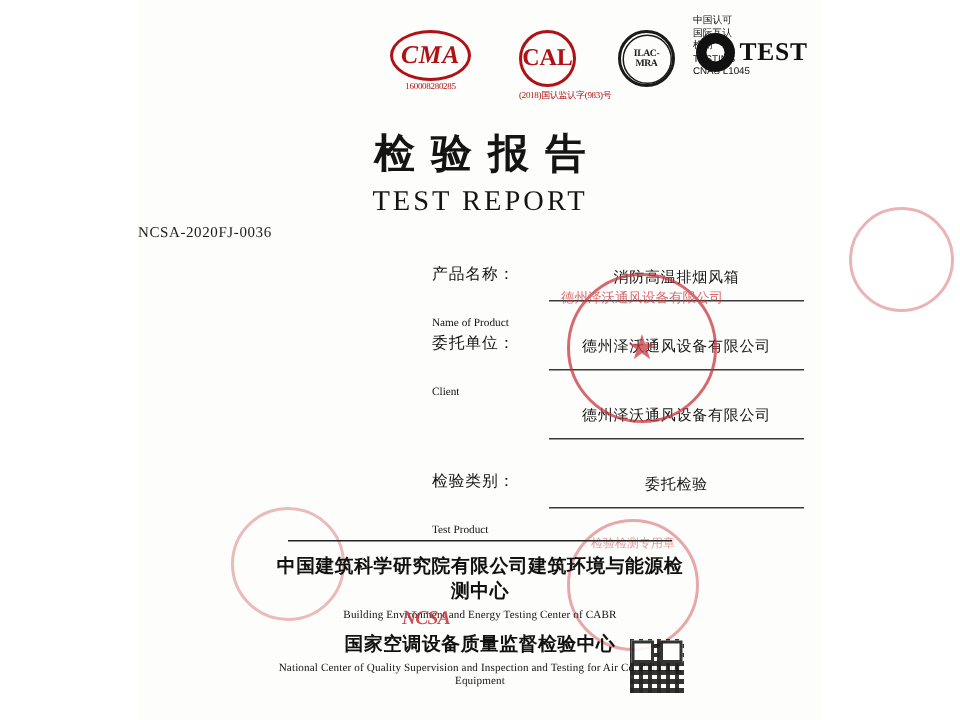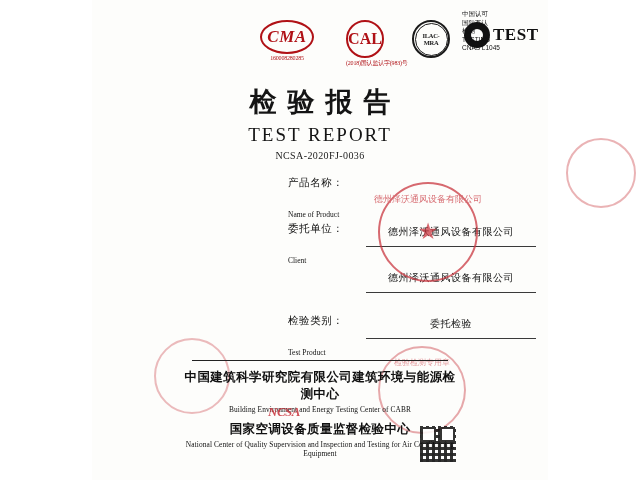--- a/index.html
+++ b/index.html
@@ -153,21 +153,20 @@
     text-align: center;
     font-family: "Liberation Serif", serif;
     font-size: 19px;
     letter-spacing: 2px;
     color: #141414;
   }
   .report-no {
     position: absolute;
     left: 0; right: 0;
     top: 150px;
-    text-align: center;
     font-family: "Liberation Serif", serif;
     font-size: 10px;
     letter-spacing: 0.4px;
     color: #1b1b1b;
   }
 
   
   .fields {
     position: absolute;
     left: 196px;
@@ -388,20 +387,21 @@
     <div class="title-en">TEST REPORT</div>
     <div class="report-no">NCSA-2020FJ-0036</div>
 
     <div class="fields">
 
       <div class="field-row">
         <div class="field-label">
           <div class="label-cn">产品名称：</div>
           <div class="label-en">Name of Product</div>
         </div>
+        <div class="field-value">消防高温排烟风箱</div>
       </div>
 
       <div class="field-row">
         <div class="field-label">
           <div class="label-cn">委托单位：</div>
           <div class="label-en">Client</div>
         </div>
         <div class="field-value">德州泽沃通风设备有限公司</div>
       </div>
 

